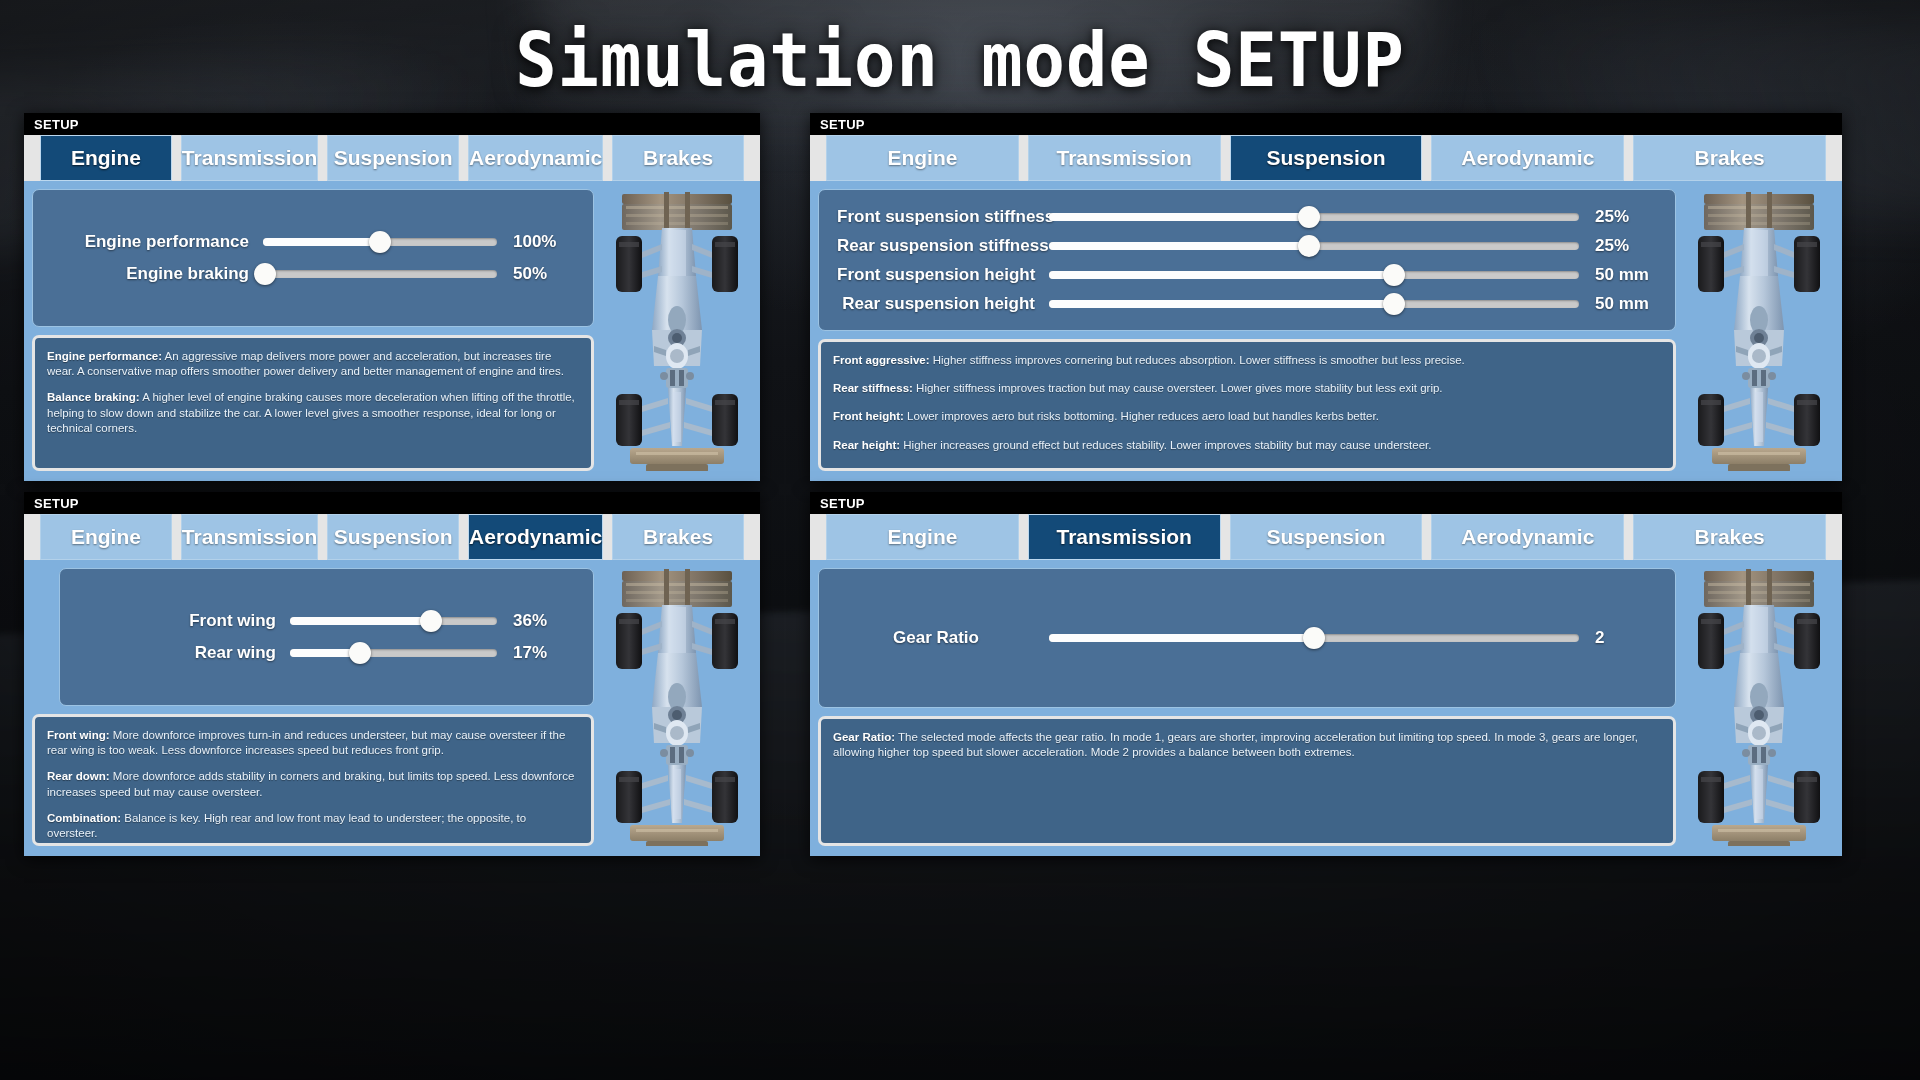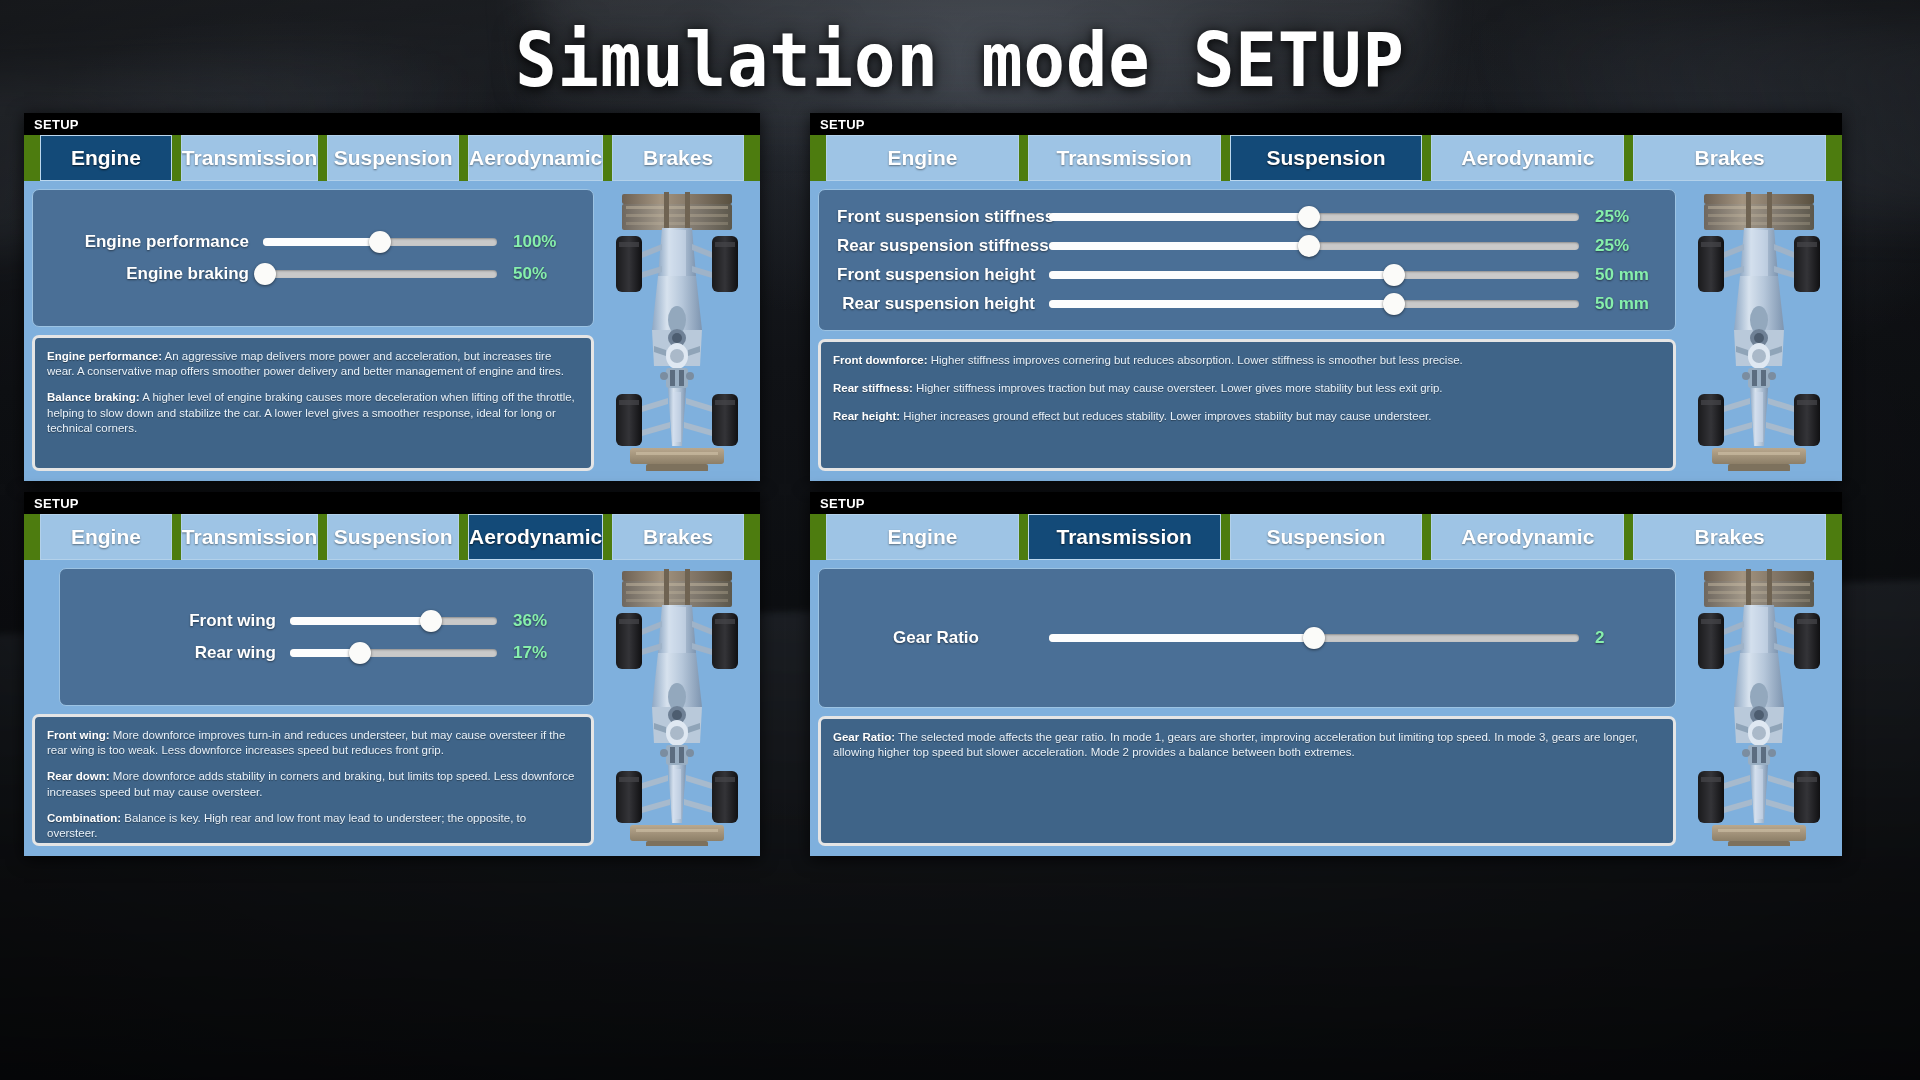--- a/index.html
+++ b/index.html
@@ -116,21 +116,21 @@
     min-height: 0;
   }
 
   
   .tabbar {
     display: flex;
     height: 46px;
     flex: none;
     padding: 0 16px;
     gap: 9px;
-    background: #4d7c0f;
+    background: #e5e5e5;
   }
   .tab {
     flex: 1;
     display: flex;
     align-items: center;
     justify-content: center;
     color: #ffffff;
     font-size: 21px;
     font-weight: bold;
     background: #9ec4e5;
@@ -213,21 +213,21 @@
     width: 22px;
     height: 22px;
     margin-left: -11px;
     margin-top: -11px;
     border-radius: 50%;
     background: #fbfbf9;
     box-shadow: 0 1px 3px rgba(0,0,0,0.5);
     cursor: grab;
   }
   .slider-value {
-    color: #86efac;
+    color: #ffffff;
     font-size: 17px;
     font-weight: bold;
     text-shadow: 0 1px 2px rgba(0,0,0,0.5);
     padding-left: 16px;
     white-space: nowrap;
     width: 78px;
   }
 
   
   .desc-card {
@@ -483,22 +483,23 @@
             <div class="slider-row">
               <div class="slider-label">Rear suspension height</div>
               <div class="slider-track">
                 <div class="slider-fill" style="width: 65%;"></div>
                 <div class="slider-thumb" style="left: 65%;"></div>
               </div>
               <div class="slider-value">50 mm</div>
             </div>
           </div>
           <div class="desc-card">
-            <p class="desc-p"><b>Front downforce:</b> Higher stiffness improves cornering but reduces absorption. Lower stiffness is smoother but less precise.</p>
+            <p class="desc-p"><b>Front aggressive:</b> Higher stiffness improves cornering but reduces absorption. Lower stiffness is smoother but less precise.</p>
             <p class="desc-p"><b>Rear stiffness:</b> Higher stiffness improves traction but may cause oversteer. Lower gives more stability but less exit grip.</p>
+            <p class="desc-p"><b>Front height:</b> Lower improves aero but risks bottoming. Higher reduces aero load but handles kerbs better.</p>
             <p class="desc-p"><b>Rear height:</b> Higher increases ground effect but reduces stability. Lower improves stability but may cause understeer.</p>
           </div>
         </div>
         <div class="col-right">
           <div class="car-wrap">
 <svg viewBox="0 0 150 300" width="150" height="300" preserveAspectRatio="xMidYMid meet">
   <defs>
     <linearGradient id="bodyG" x1="0" y1="0" x2="1" y2="0">
       <stop offset="0%" stop-color="#8fa8c4"></stop>
       <stop offset="30%" stop-color="#d7e2ee"></stop>

